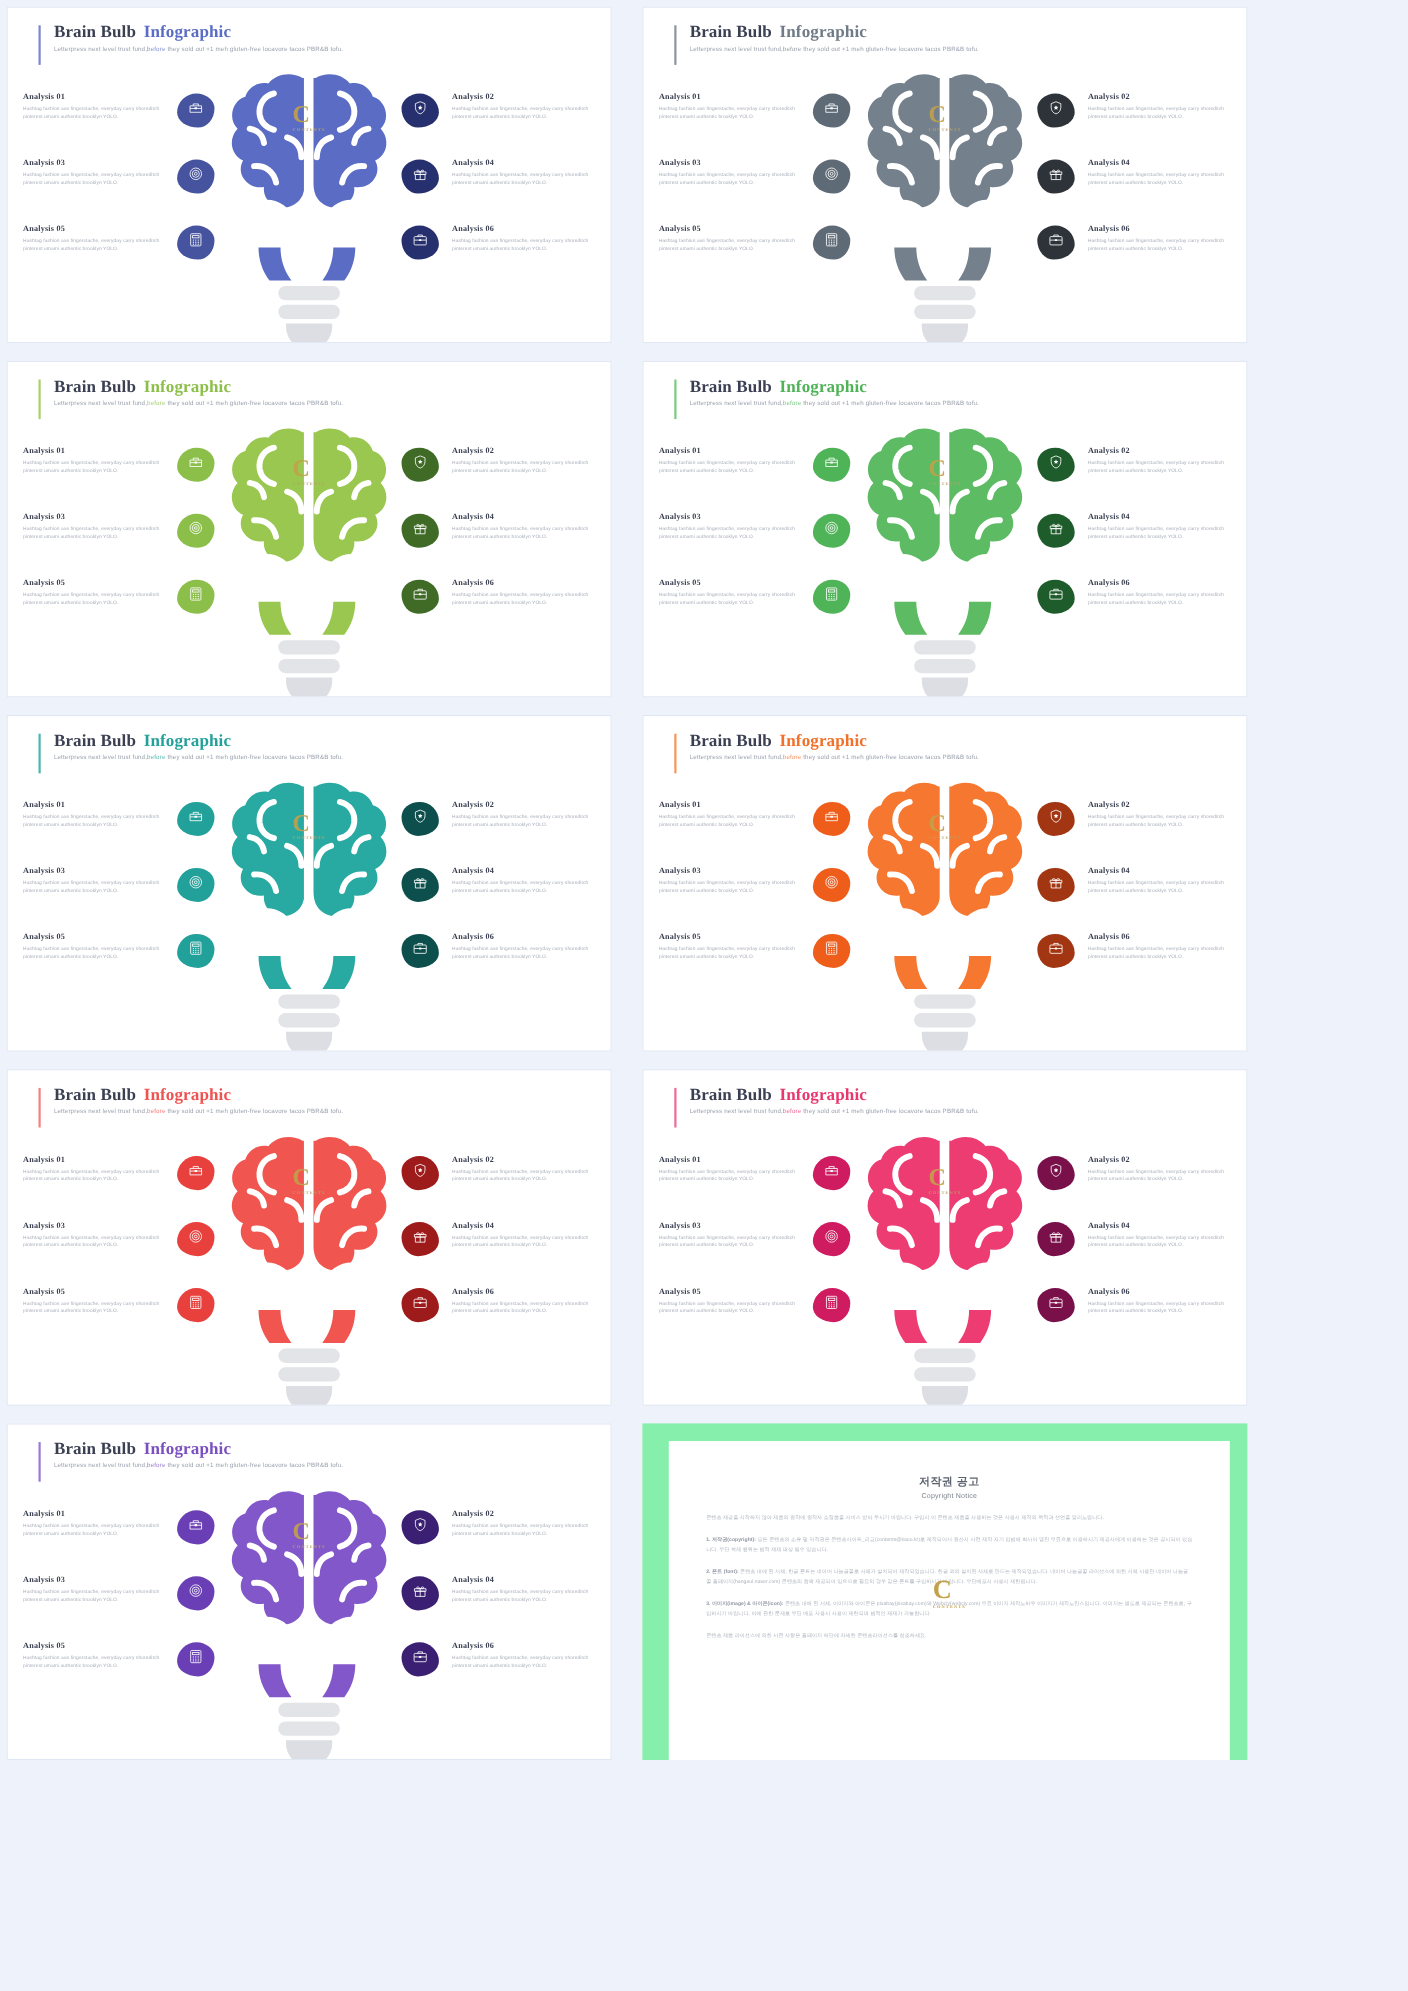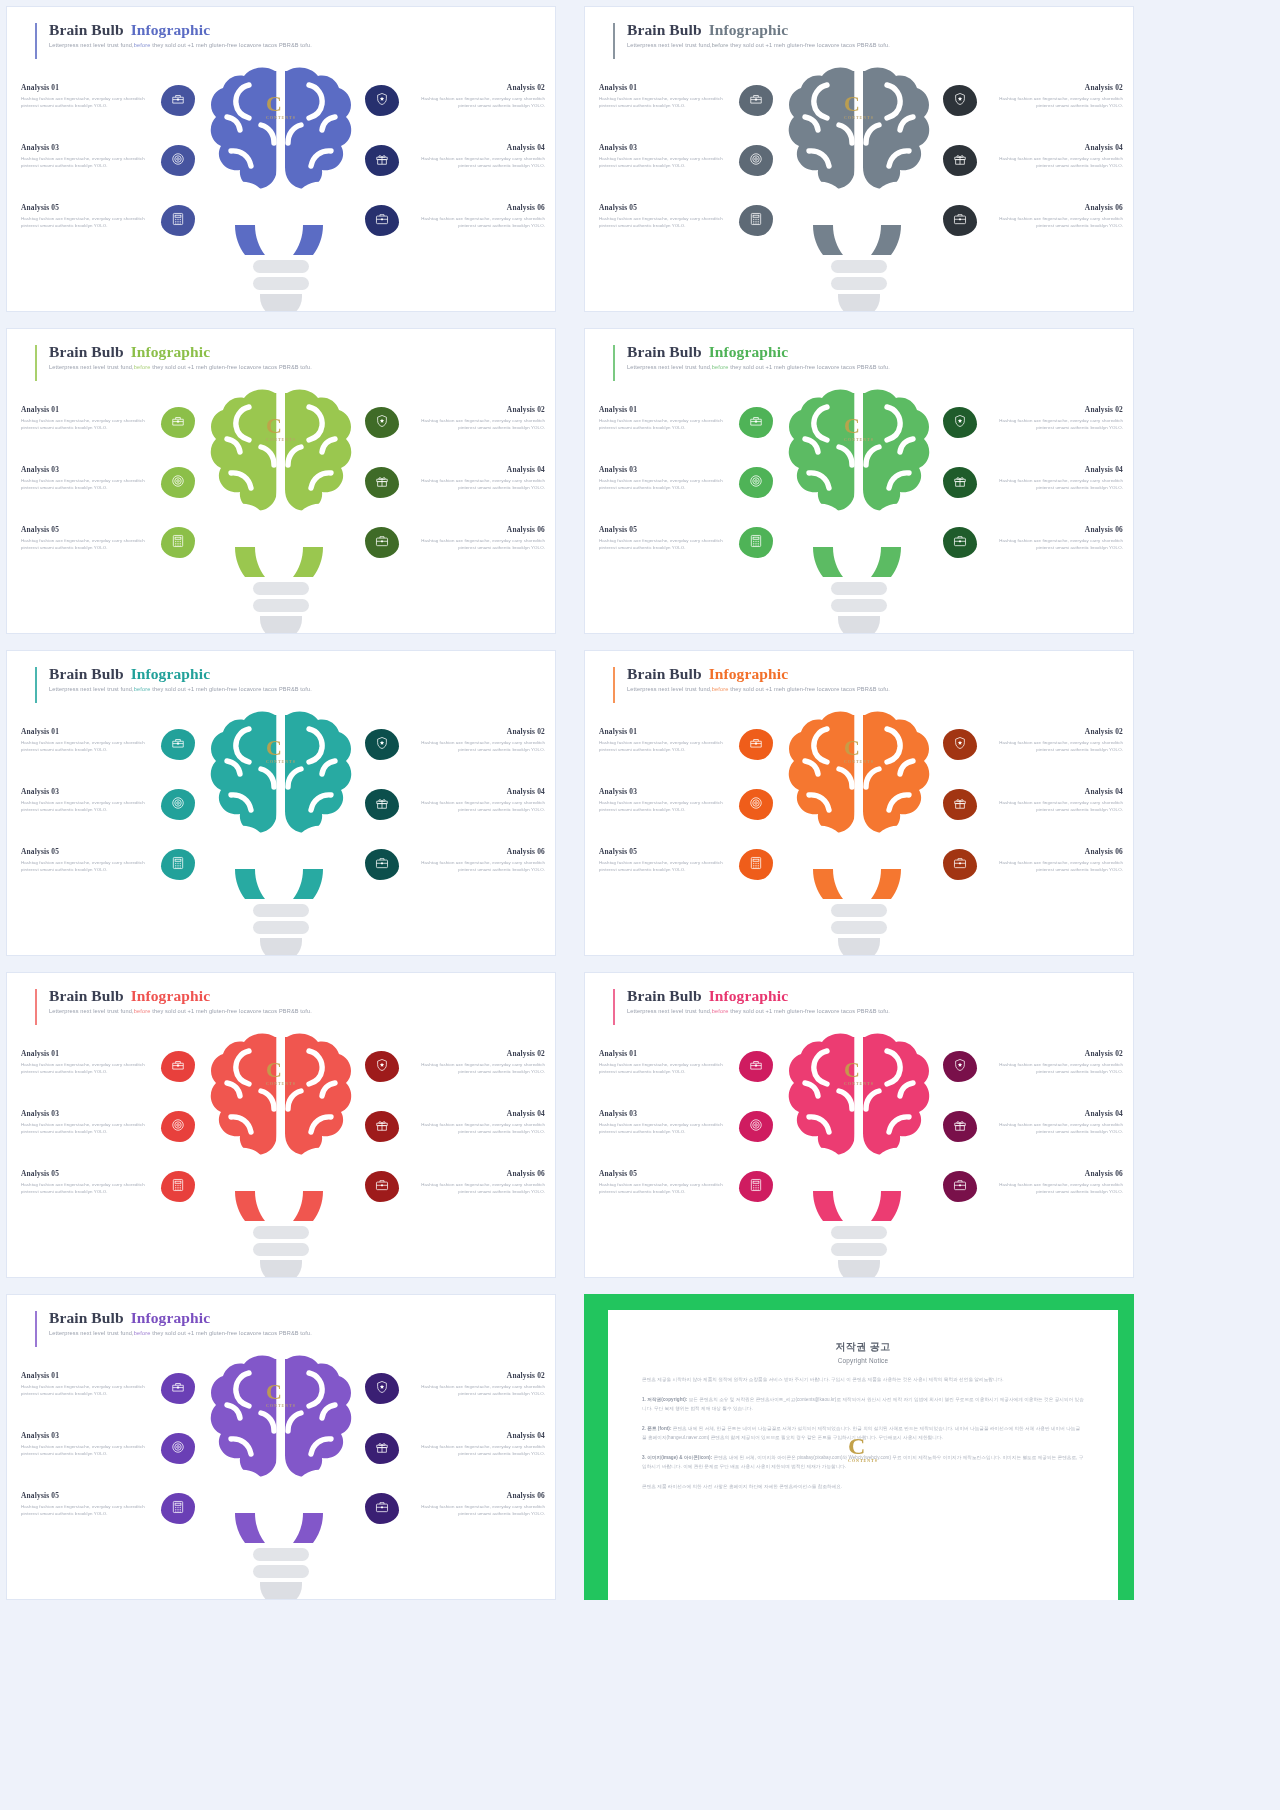--- a/index.html
+++ b/index.html
@@ -47,21 +47,21 @@
 
   
   .col { position: absolute; top: 74px; width: 200px; }
   .col.left  { left: 14px;  }
   .col.right { left: 338px; }
 
   .item { position: relative; height: 60px; margin-bottom: 0; }
   .col .item + .item { margin-top: 0; }
   .item-txt { position: absolute; top: 2px; width: 134px; }
   .col.left  .item-txt { left: 0;  }
-  .col.right .item-txt { left: 66px; text-align: right; }
+  .col.right .item-txt { left: 66px; text-align: left; }
 
   .item-title {
     font-family: "Liberation Serif", serif;
     font-size: 7.4px; font-weight: 700; color: #3b4052; letter-spacing: .2px;
   }
   .item-desc {
     margin-top: 3px;
     font-size: 4.4px; line-height: 1.62; color: #a6acb8; letter-spacing: .1px;
   }
 
@@ -90,21 +90,21 @@
   }
   .wmark {
     position: absolute; left: 50%; top: 86px; transform: translateX(-50%);
     font-family: "Liberation Serif", serif; font-size: 22px; font-weight: 700;
     color: #c2a14a; opacity: .9; line-height: 1; pointer-events: none;
   }
   .wmark .sub { font-size: 4px; letter-spacing: 1px; color: #b9a06a; display:block; margin-top:1px;}
 
   
   .copy-slide {
-    background: #22c55e; border: none;
+    background: #86efac; border: none;
     padding: 16px 16px 0 24px;
   }
   .copy-inner {
     background: #fff; width: 100%; height: 100%;
     padding: 30px 34px 10px 34px; position: relative;
     overflow: hidden;
   }
   .copy-h1 {
     text-align: center; font-size: 10px; color: #5d6470; font-weight: 700; letter-spacing: .4px;
   }

